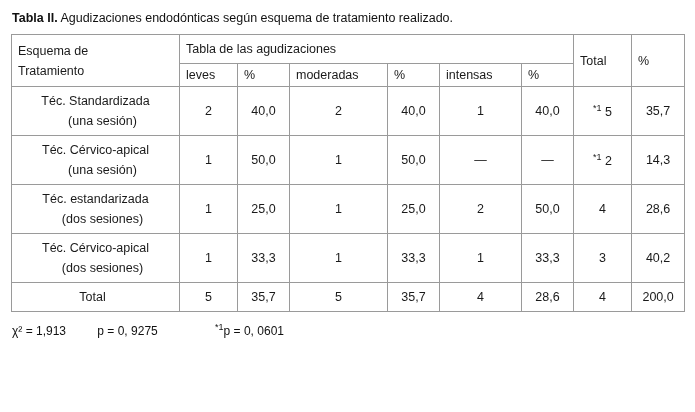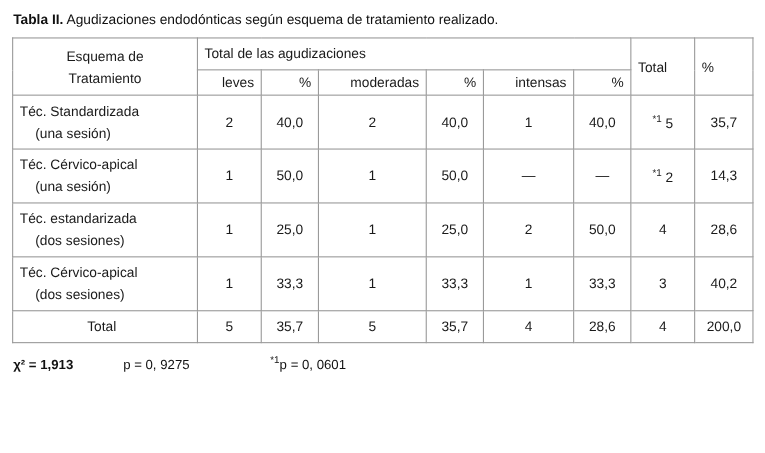--- a/index.html
+++ b/index.html
@@ -39,36 +39,35 @@
   table.data td, table.data th {
     border: 1px solid #9a9a9a;
     font-size: 12.5px;
     font-weight: normal;
     padding: 4px 6px;
     vertical-align: middle;
     background: #ffffff;
   }
   .hdr-main {
     font-weight: bold;
-    text-align: center;
     line-height: 20px;
   }
   .hdr-left {
     font-weight: bold;
     text-align: left;
     padding-left: 9px;
     line-height: 20px;
   }
   .hdr-sub {
     font-weight: bold;
-    text-align: right;
+    text-align: left;
     padding-left: 9px;
   }
   .rowlabel {
-    text-align: left;
+    text-align: center;
     padding-left: 9px;
     line-height: 20px;
   }
   .rowlabel .l2 {
     display: block;
     padding-left: 14px;
   }
   .num {
     text-align: center;
     padding-left: 9px;
@@ -90,22 +89,22 @@
   .footnotes {
     margin-top: 10px;
     margin-left: 2px;
     font-size: 12px;
     color: #111111;
     white-space: nowrap;
   }
   .footnotes .fn {
     display: inline-block;
   }
-  .fn-chi { margin-right: 42px; font-weight: bold; }
-  .fn-p1 { margin-right: 70px; }
+  .fn-chi { margin-right: 28px; }
+  .fn-p1 { margin-right: 54px; }
 </style>
 </head>
 <body>
 
 <div class="page">
 
   <div class="caption">
     <span class="cap-label">Tabla II.</span>
     <span>Agudizaciones endodónticas según esquema de tratamiento realizado.</span>
   </div>
@@ -121,21 +120,21 @@
       <col style="width:52px">
       <col style="width:58px">
       <col style="width:53px">
     </colgroup>
     <tbody>
       <tr>
         <td class="hdr-main" rowspan="2">
           <span>Esquema de</span><br>
           <span>Tratamiento</span>
         </td>
-        <td class="hdr-left" colspan="6">Total de las agudizaciones</td>
+        <td class="hdr-left" colspan="6">Tabla de las agudizaciones</td>
         <td class="hdr-left" rowspan="2">Total</td>
         <td class="hdr-left" rowspan="2">%</td>
       </tr>
       <tr>
         <td class="hdr-sub">leves</td>
         <td class="hdr-sub">%</td>
         <td class="hdr-sub">moderadas</td>
         <td class="hdr-sub">%</td>
         <td class="hdr-sub">intensas</td>
         <td class="hdr-sub">%</td>

